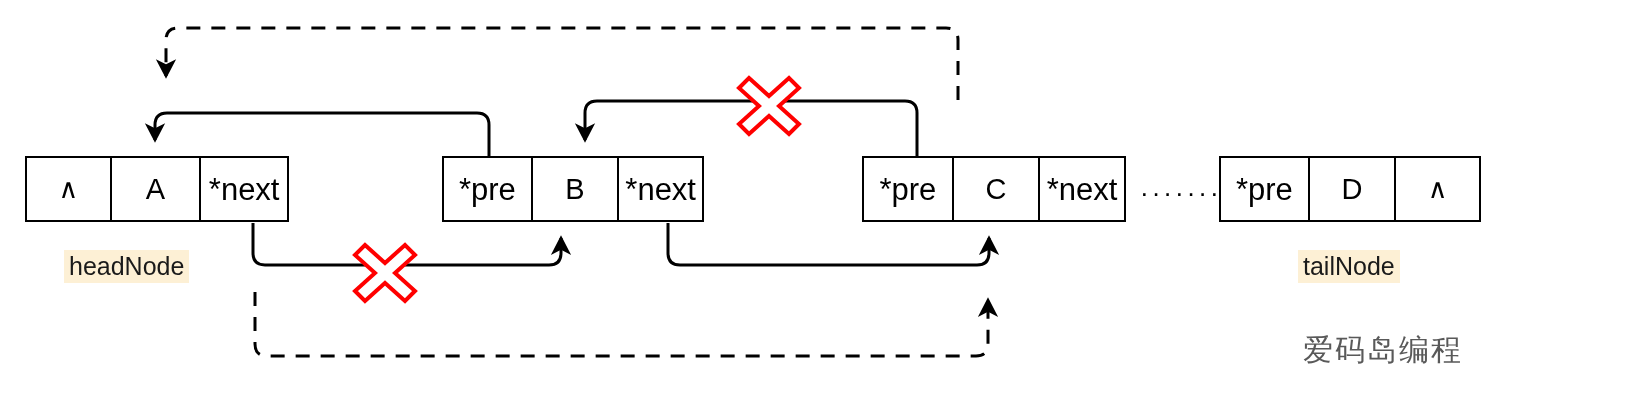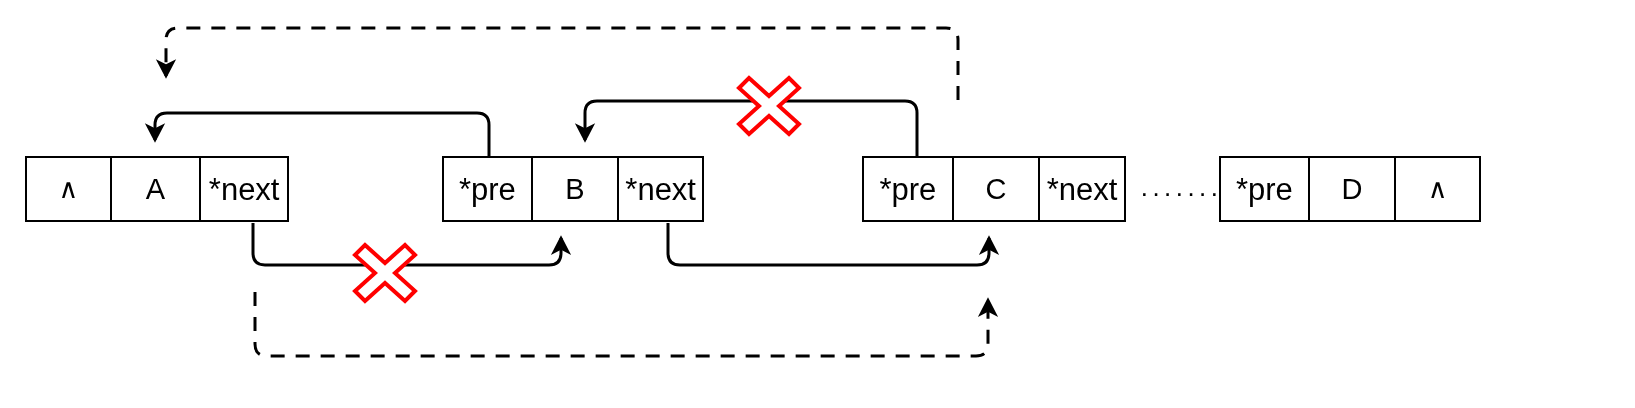--- a/index.html
+++ b/index.html
@@ -111,35 +111,38 @@
       <path d="M 365 245 L 385 263 L 405 245 L 415 255 L 395 273 L 415 291
                L 405 301 L 385 283 L 365 301 L 355 291 L 375 273 L 355 255 Z" fill="#ffffff" stroke="#ff0000" stroke-width="4" stroke-linejoin="miter"></path>
     </g>
   </svg>
 
   <div class="node" style="left:25px; top:156px; width:264px;">
     <div class="cell nul" style="width:83px;">∧</div>
     <div class="cell val" style="width:90px;">A</div>
     <div class="cell" style="width:88px;">*next</div>
   </div>
+  <div class="node-label" style="left:64px; top:250px;">headNode</div>
 
   <div class="node" style="left:442px; top:156px; width:262px;">
     <div class="cell" style="width:88px;">*pre</div>
     <div class="cell val" style="width:88px;">B</div>
     <div class="cell" style="width:86px;">*next</div>
   </div>
 
   <div class="node" style="left:862px; top:156px; width:264px;">
     <div class="cell" style="width:89px;">*pre</div>
     <div class="cell val" style="width:88px;">C</div>
     <div class="cell" style="width:87px;">*next</div>
   </div>
 
   <div class="ellipsis" style="left:1140px; top:180px;">·······</div>
 
   <div class="node" style="left:1219px; top:156px; width:262px;">
     <div class="cell" style="width:88px;">*pre</div>
     <div class="cell val" style="width:88px;">D</div>
     <div class="cell nul" style="width:86px;">∧</div>
   </div>
+  <div class="node-label" style="left:1298px; top:250px;">tailNode</div>
 
+  <div class="watermark" style="left:1303px; top:335px;">爱码岛编程</div>
 
 </div>
 
 </body></html>

